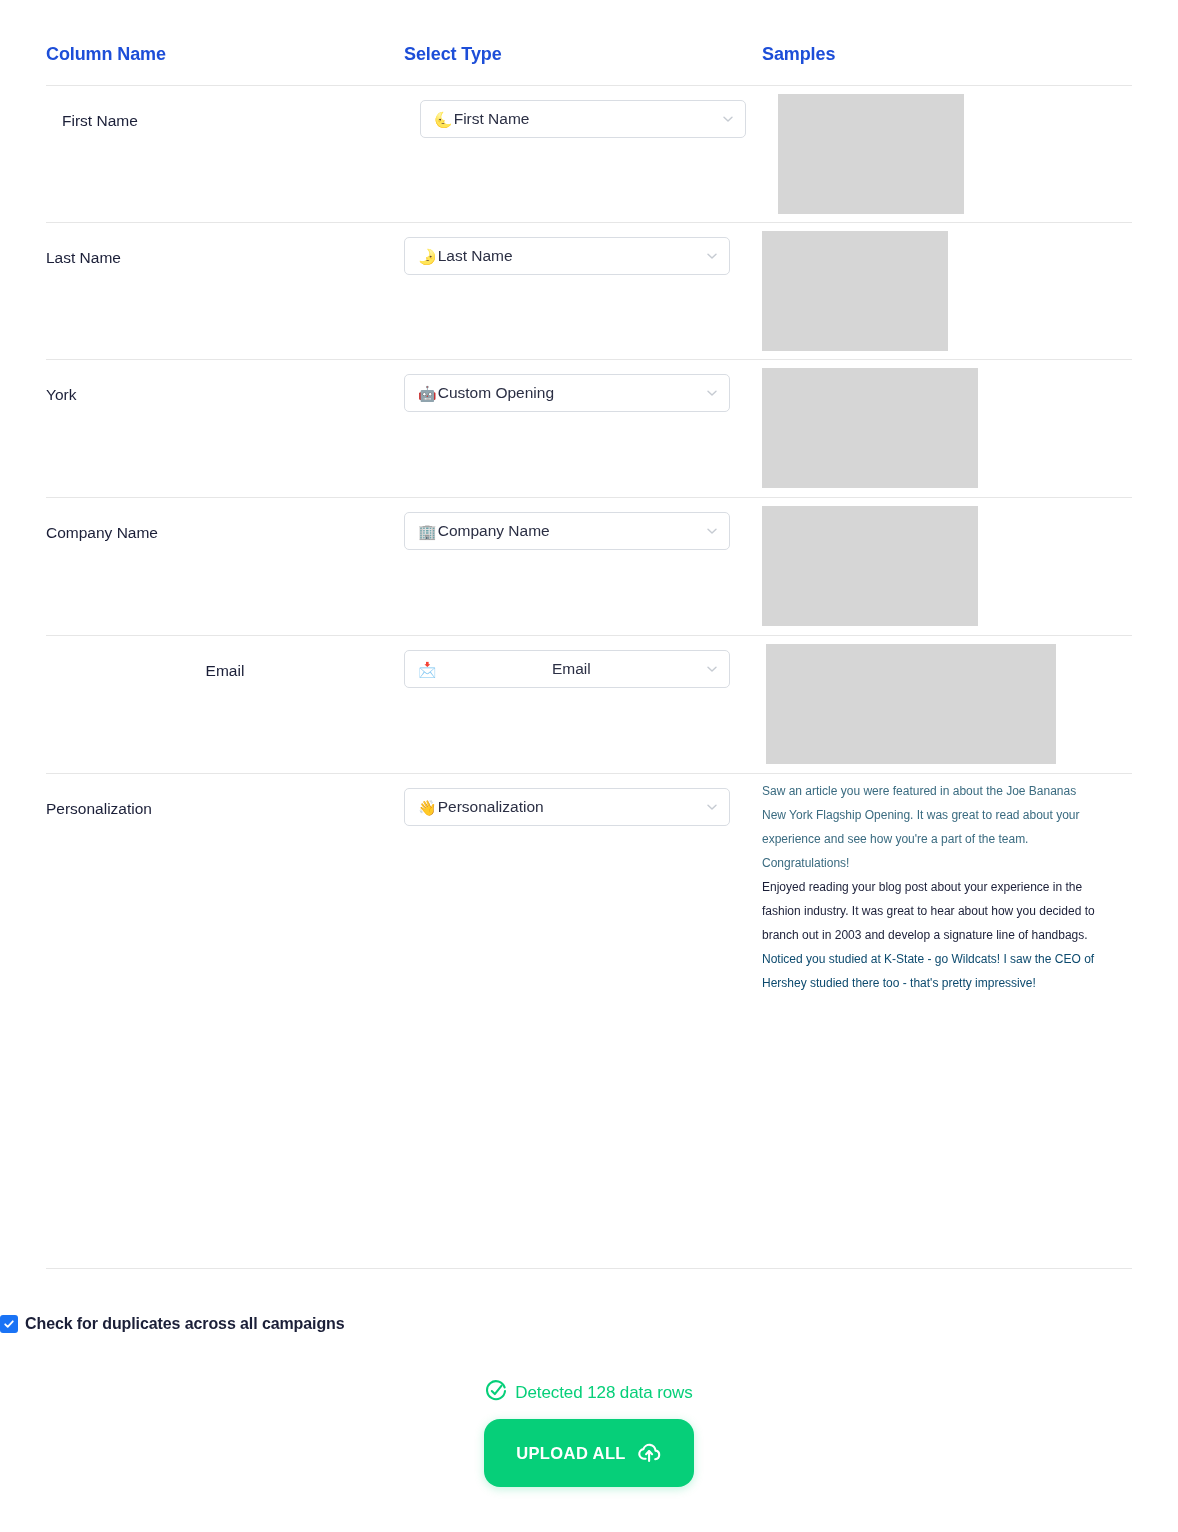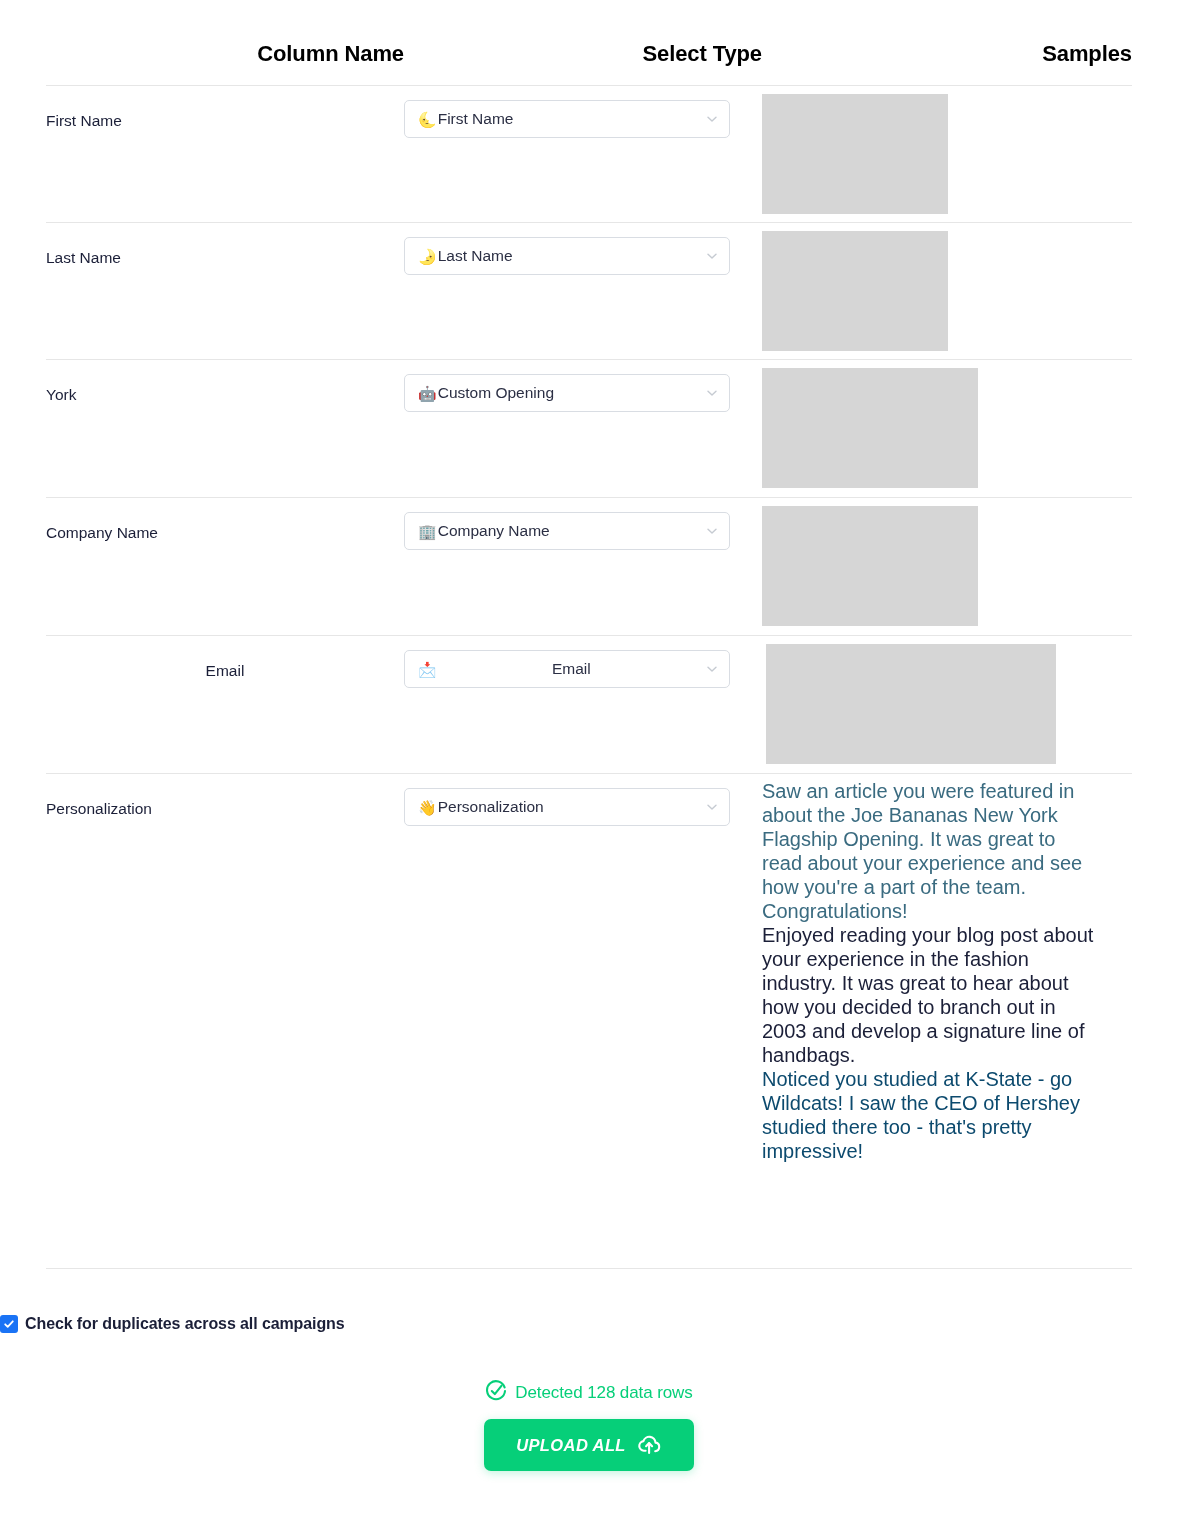--- a/index.html
+++ b/index.html
@@ -29,26 +29,25 @@
     display: grid;
     grid-template-columns: 358px 358px 1fr;
     padding: 0 46px;
   }
 
   
   .table-head {
     padding-top: 44px;
   }
   .col-head {
-    font-size: 22px;
+    font-size: 18px;
     font-weight: bold;
     letter-spacing: -0.1px;
-    color: #000000;
+    color: #1d4ed8;
     line-height: 20px;
-    text-align: right;
   }
   .head-rule {
     margin: 21px 46px 0 46px;
     height: 1px;
     background: #e6e6e6;
   }
 
   
   .row {
     display: grid;
@@ -107,21 +106,21 @@
   .chev svg { display: block; }
 
   .cell-sample { padding-top: 8px; }
   .sample-box {
     background: #d6d6d6;
     height: 120px;
   }
 
   
   .pers-text {
-    font-size: 20px;
+    font-size: 12px;
     line-height: 24px;
     padding-top: 5px;
     max-width: 335px;
   }
   .pers-text p { margin: 0; }
   .p-teal   { color: #3a6b80; }
   .p-indigo { color: #4f3fd8; }
   .p-dark   { color: #1b1f38; }
   .p-purple { color: #0c4a6e; }
 
@@ -171,30 +170,29 @@
   .check-circle { flex: 0 0 auto; display:block; }
 
   .btn-wrap {
     display: flex;
     justify-content: center;
     margin-top: 13px;
   }
   .upload-btn {
     background: #06cf79;
     border: none;
-    border-radius: 7px;
-    height: 52px;
+    border-radius: 16px;
+    height: 68px;
     padding: 0 32px;
     display: flex;
     align-items: center;
     justify-content: center;
     gap: 10px;
     cursor: pointer;
     box-shadow: 0 2px 10px rgba(6,207,121,0.25);
-    font-style: italic;
   }
   .upload-label {
     color: #ffffff;
     font-size: 16.5px;
     font-weight: bold;
     letter-spacing: 0.4px;
   }
   .cloud-icon { display: block; flex: 0 0 auto; }
 </style>
 </head>
@@ -202,21 +200,21 @@
 
 <div class="page">
 
   <div class="grid-row table-head">
     <div class="col-head">Column Name</div>
     <div class="col-head">Select Type</div>
     <div class="col-head">Samples</div>
   </div>
   <div class="head-rule"></div>
 
-  <div class="row" style="height:136px;">
+  <div class="row" style="height:136px;margin-left:16px;">
     <div class="cell-label">First Name</div>
     <div class="cell-select">
       <div class="select-box">
         <span class="select-emoji">🌜</span>
         <span class="select-text">First Name</span>
         <span class="chev">
           <svg width="14" height="14" viewBox="0 0 14 14">
               <path d="M3 5.2 L7 9 L11 5.2" fill="none" stroke="#c6cbd2" stroke-width="1.4" stroke-linecap="round" stroke-linejoin="round"></path>
             </svg>
         </span>

